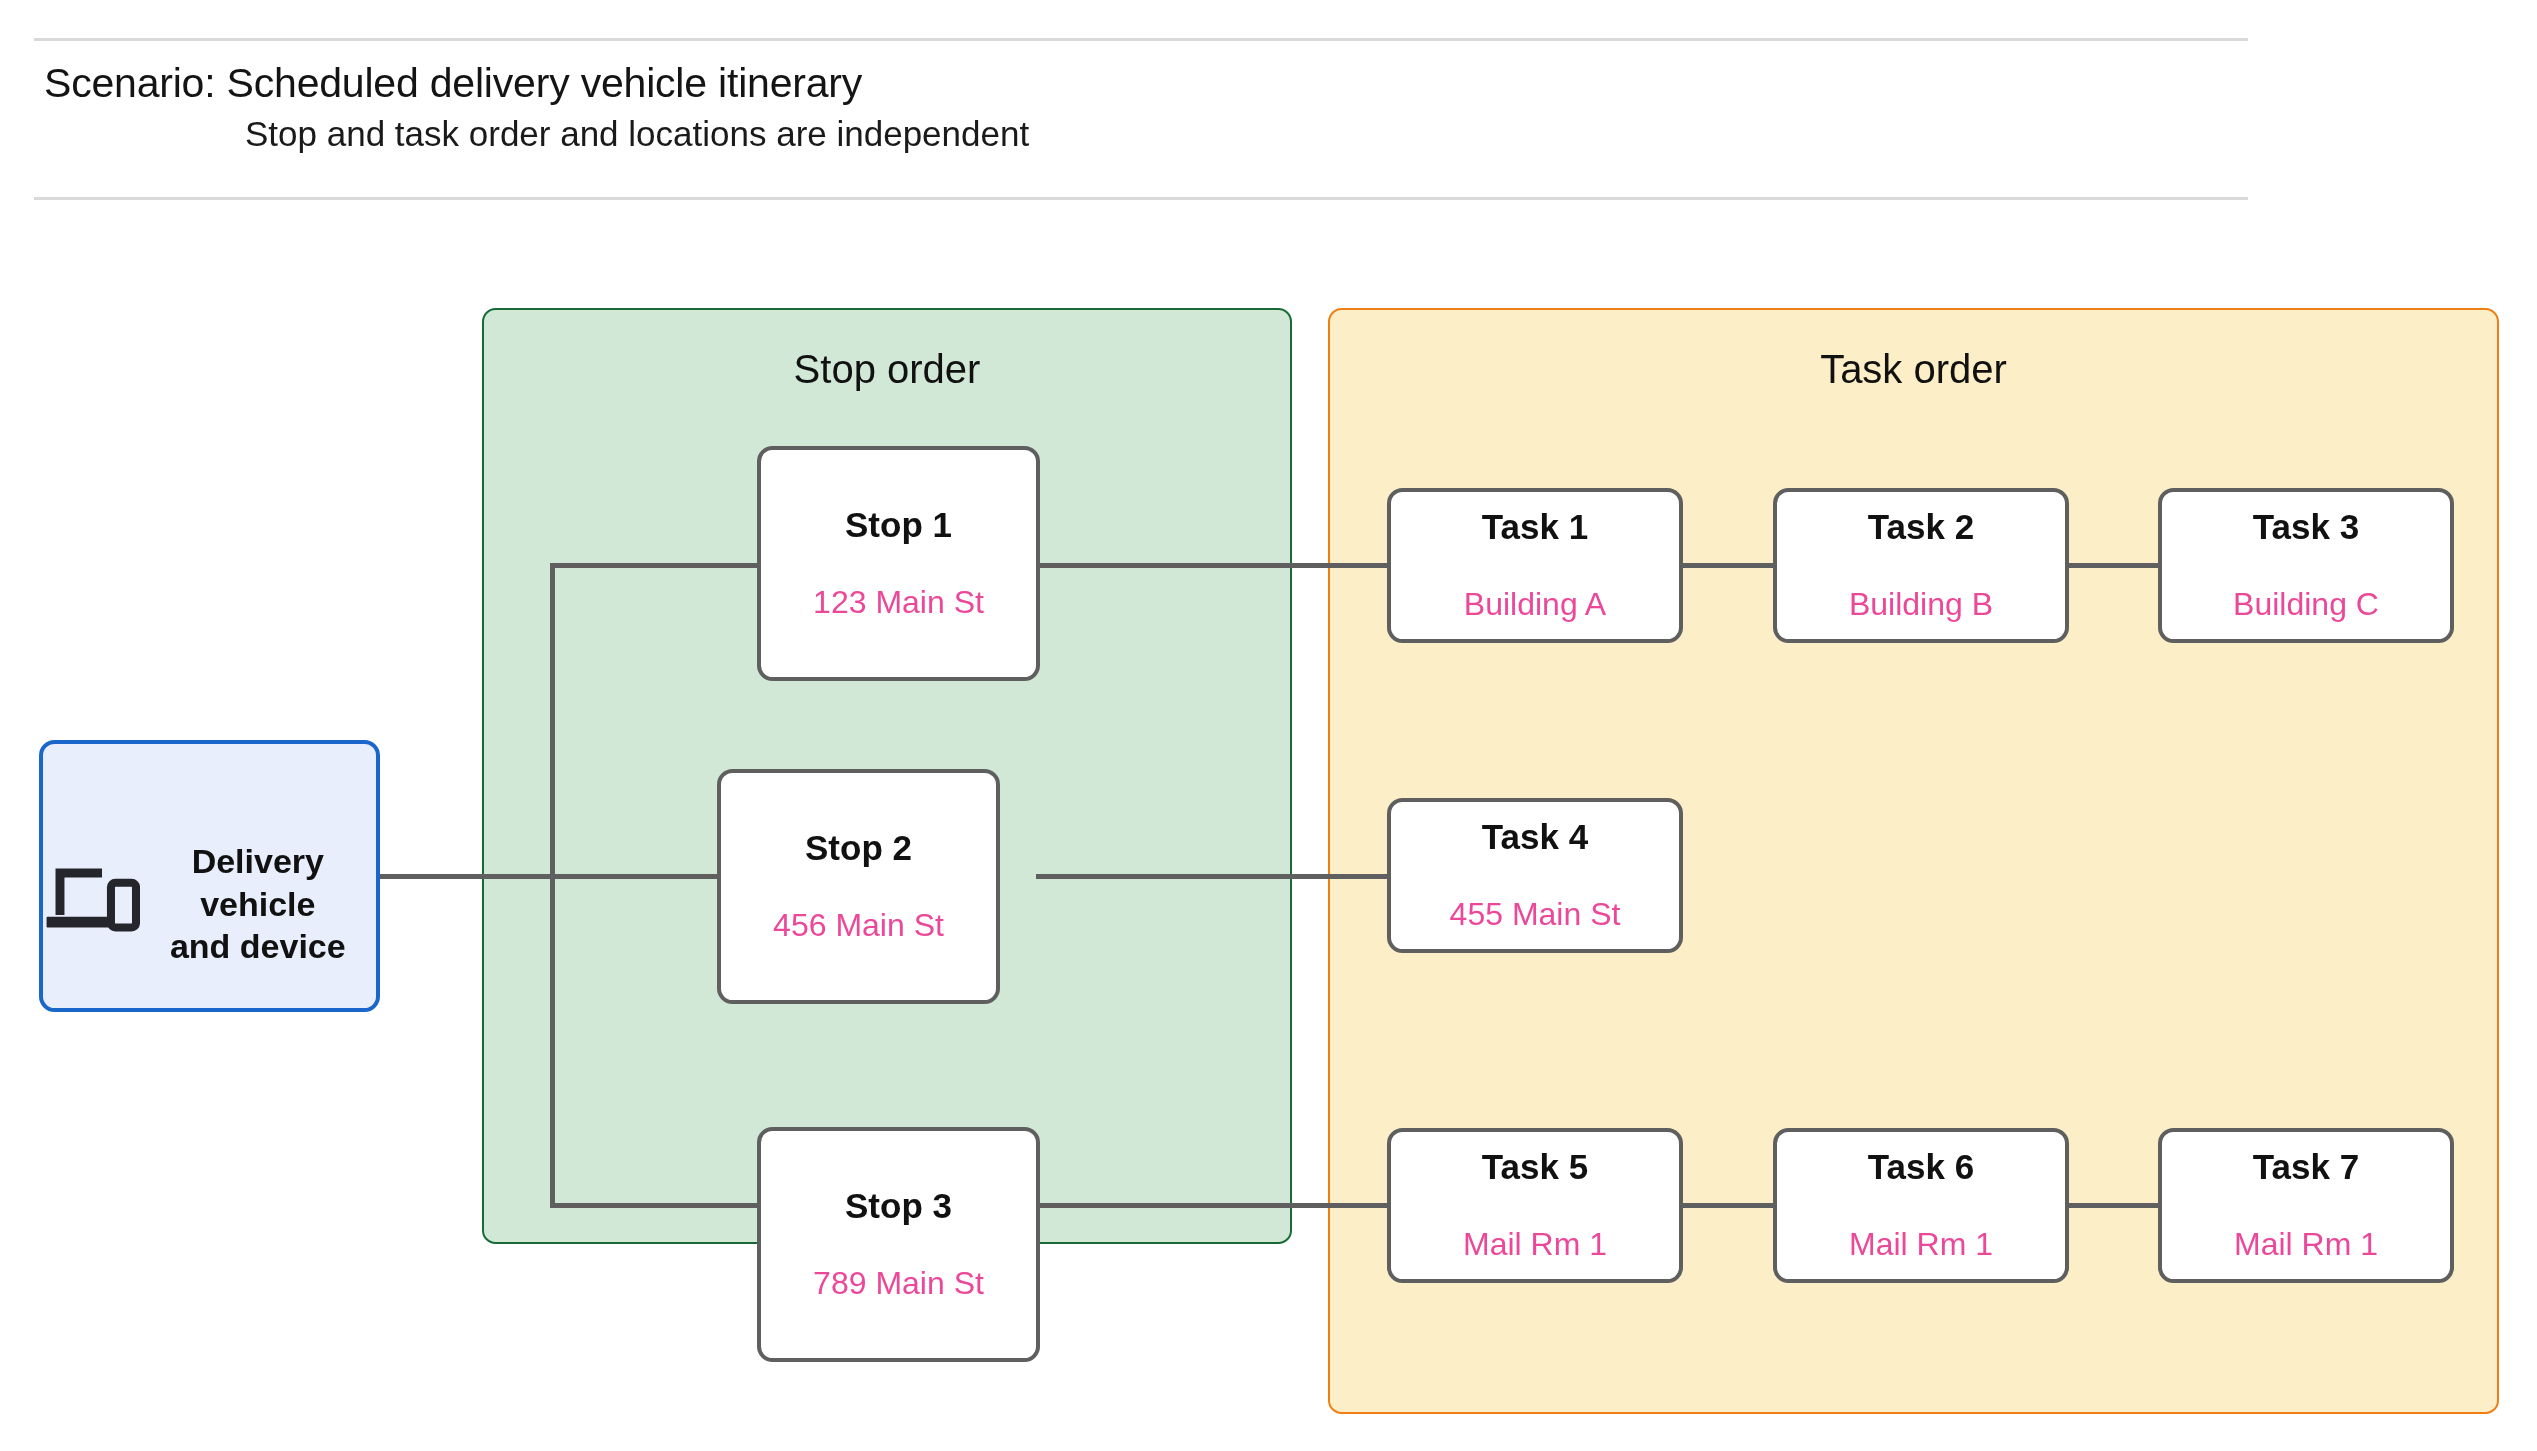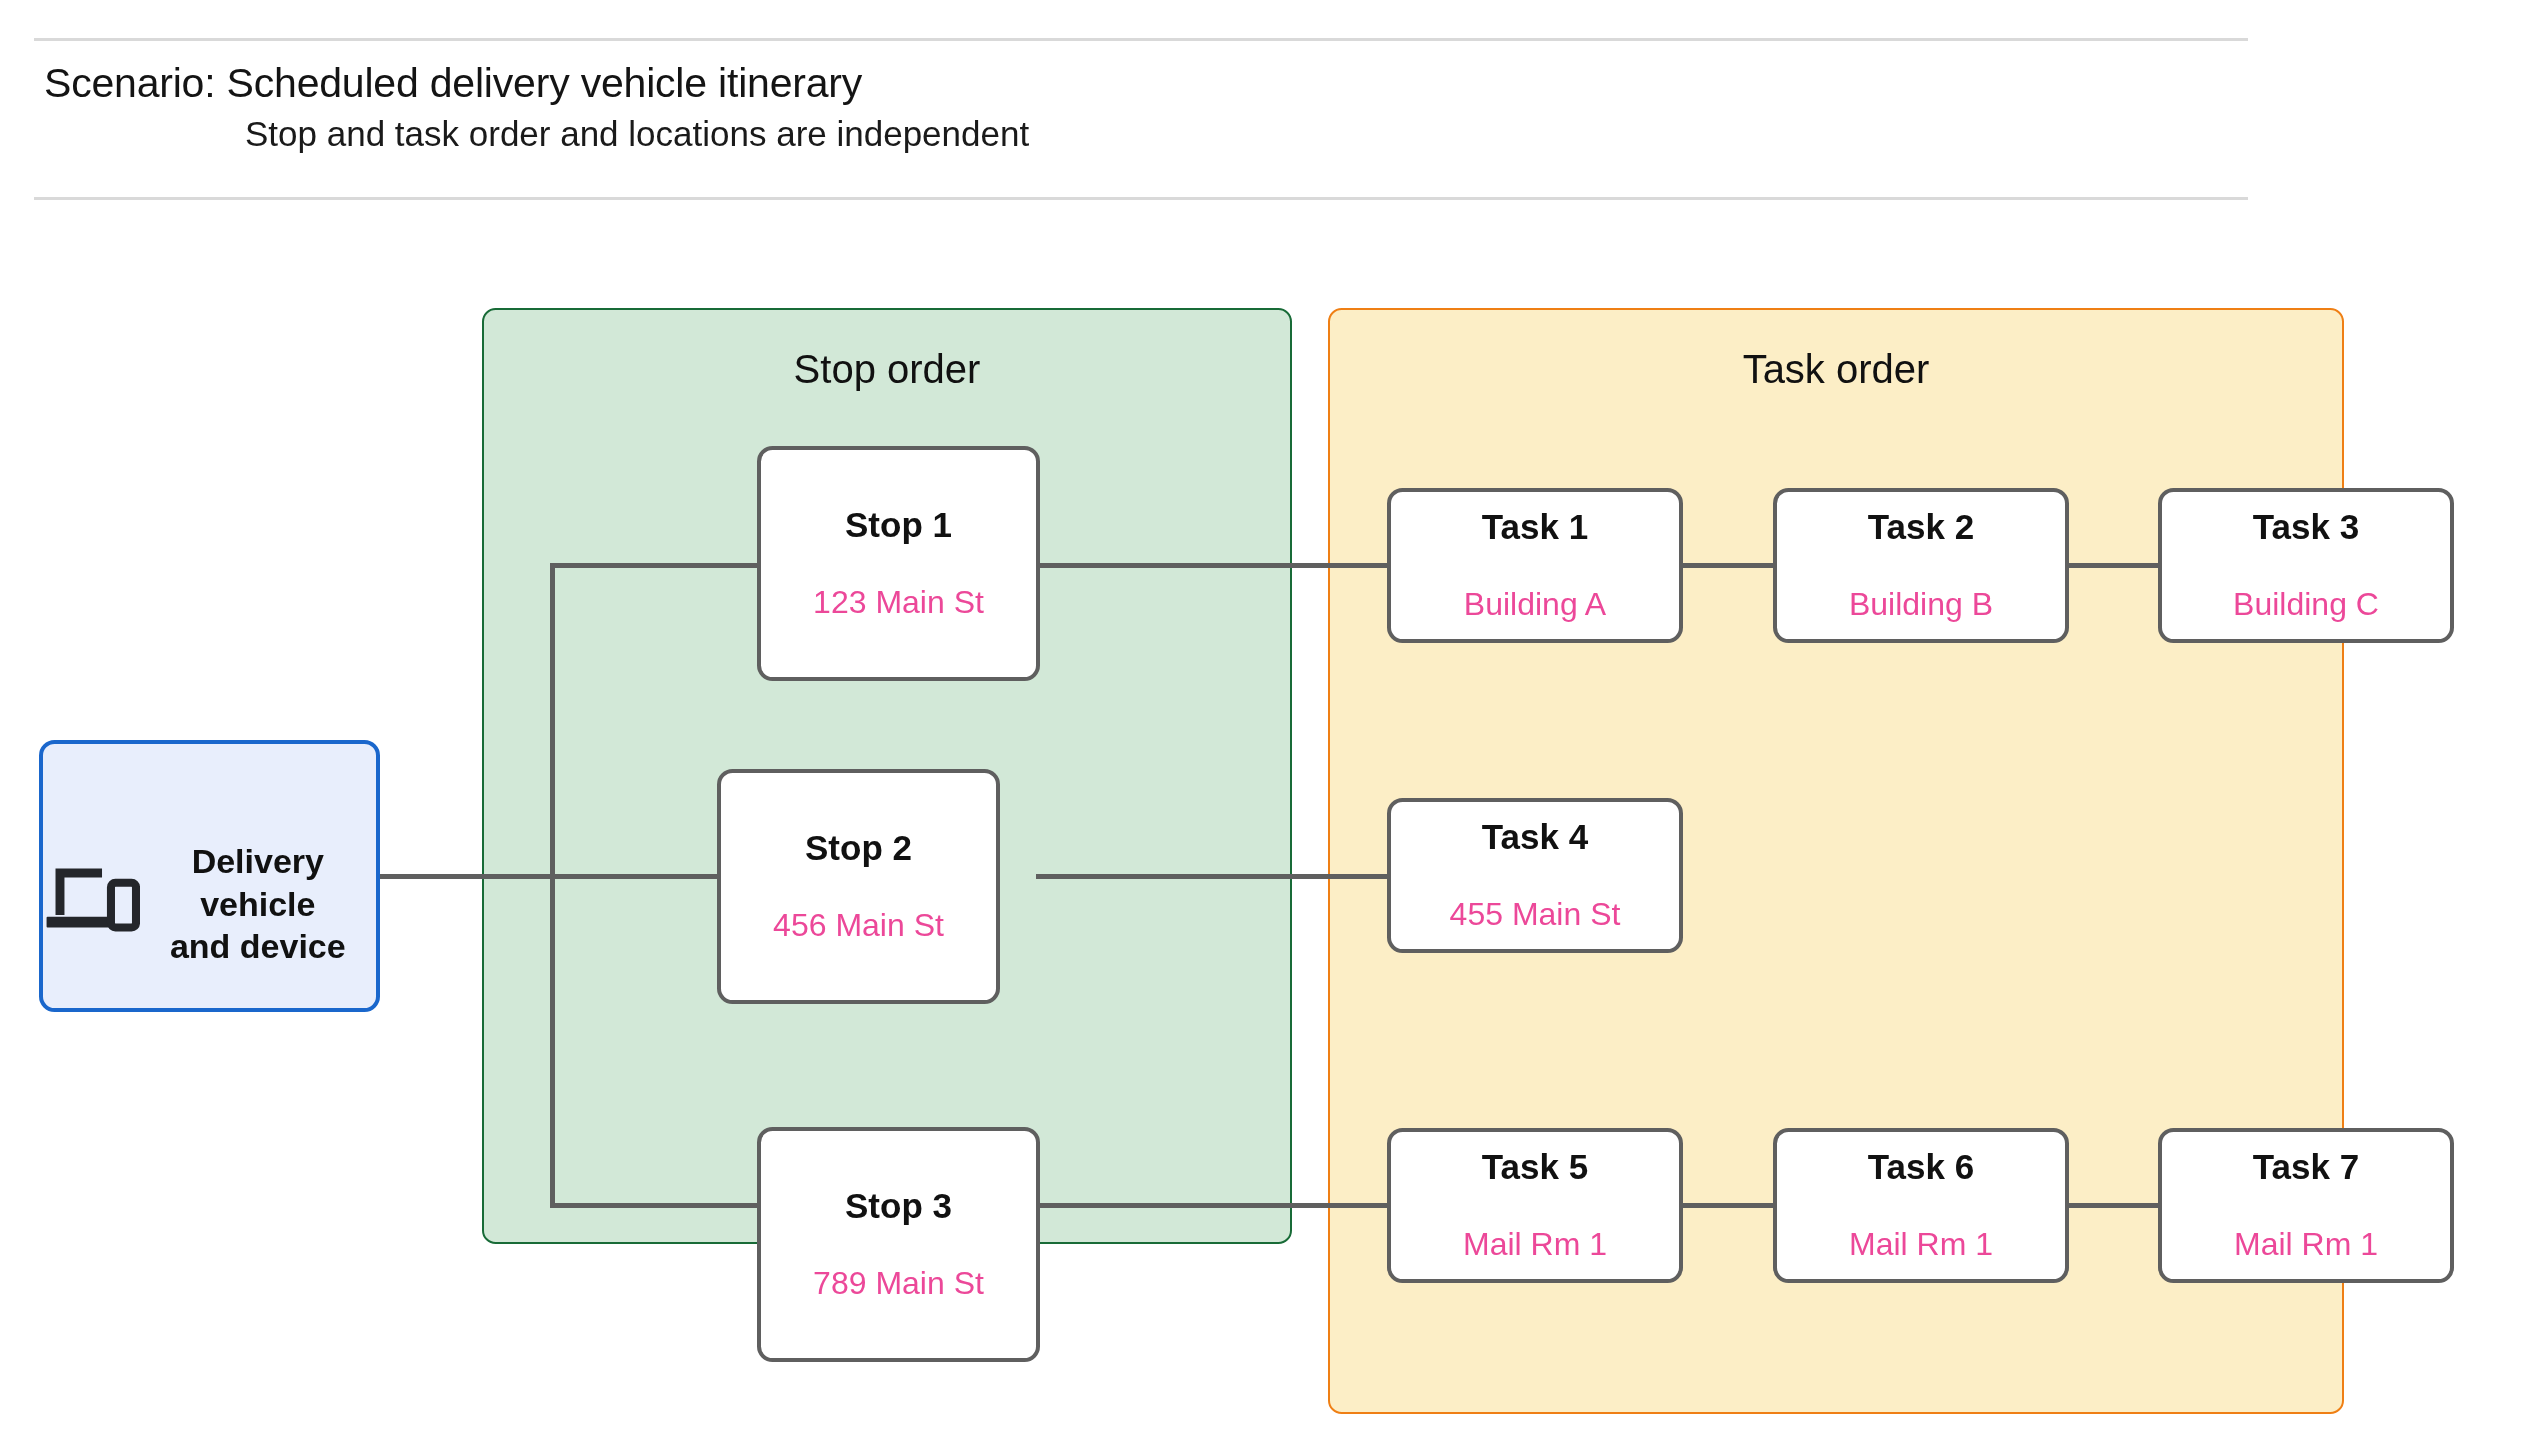--- a/index.html
+++ b/index.html
@@ -60,21 +60,21 @@
     left: 482px;
     top: 308px;
     width: 810px;
     height: 936px;
     background: #d2e8d7;
     border: 2.9px solid #186b37;
   }
   #panel-task {
     left: 1328px;
     top: 308px;
-    width: 1016px;
+    width: 1171px;
     height: 1106px;
     background: #fceec6;
     border: 2.9px solid #ef7f14;
   }
   .panel-title {
     position: absolute;
     top: 37px;
     left: 0;
     right: 0;
     text-align: center;

